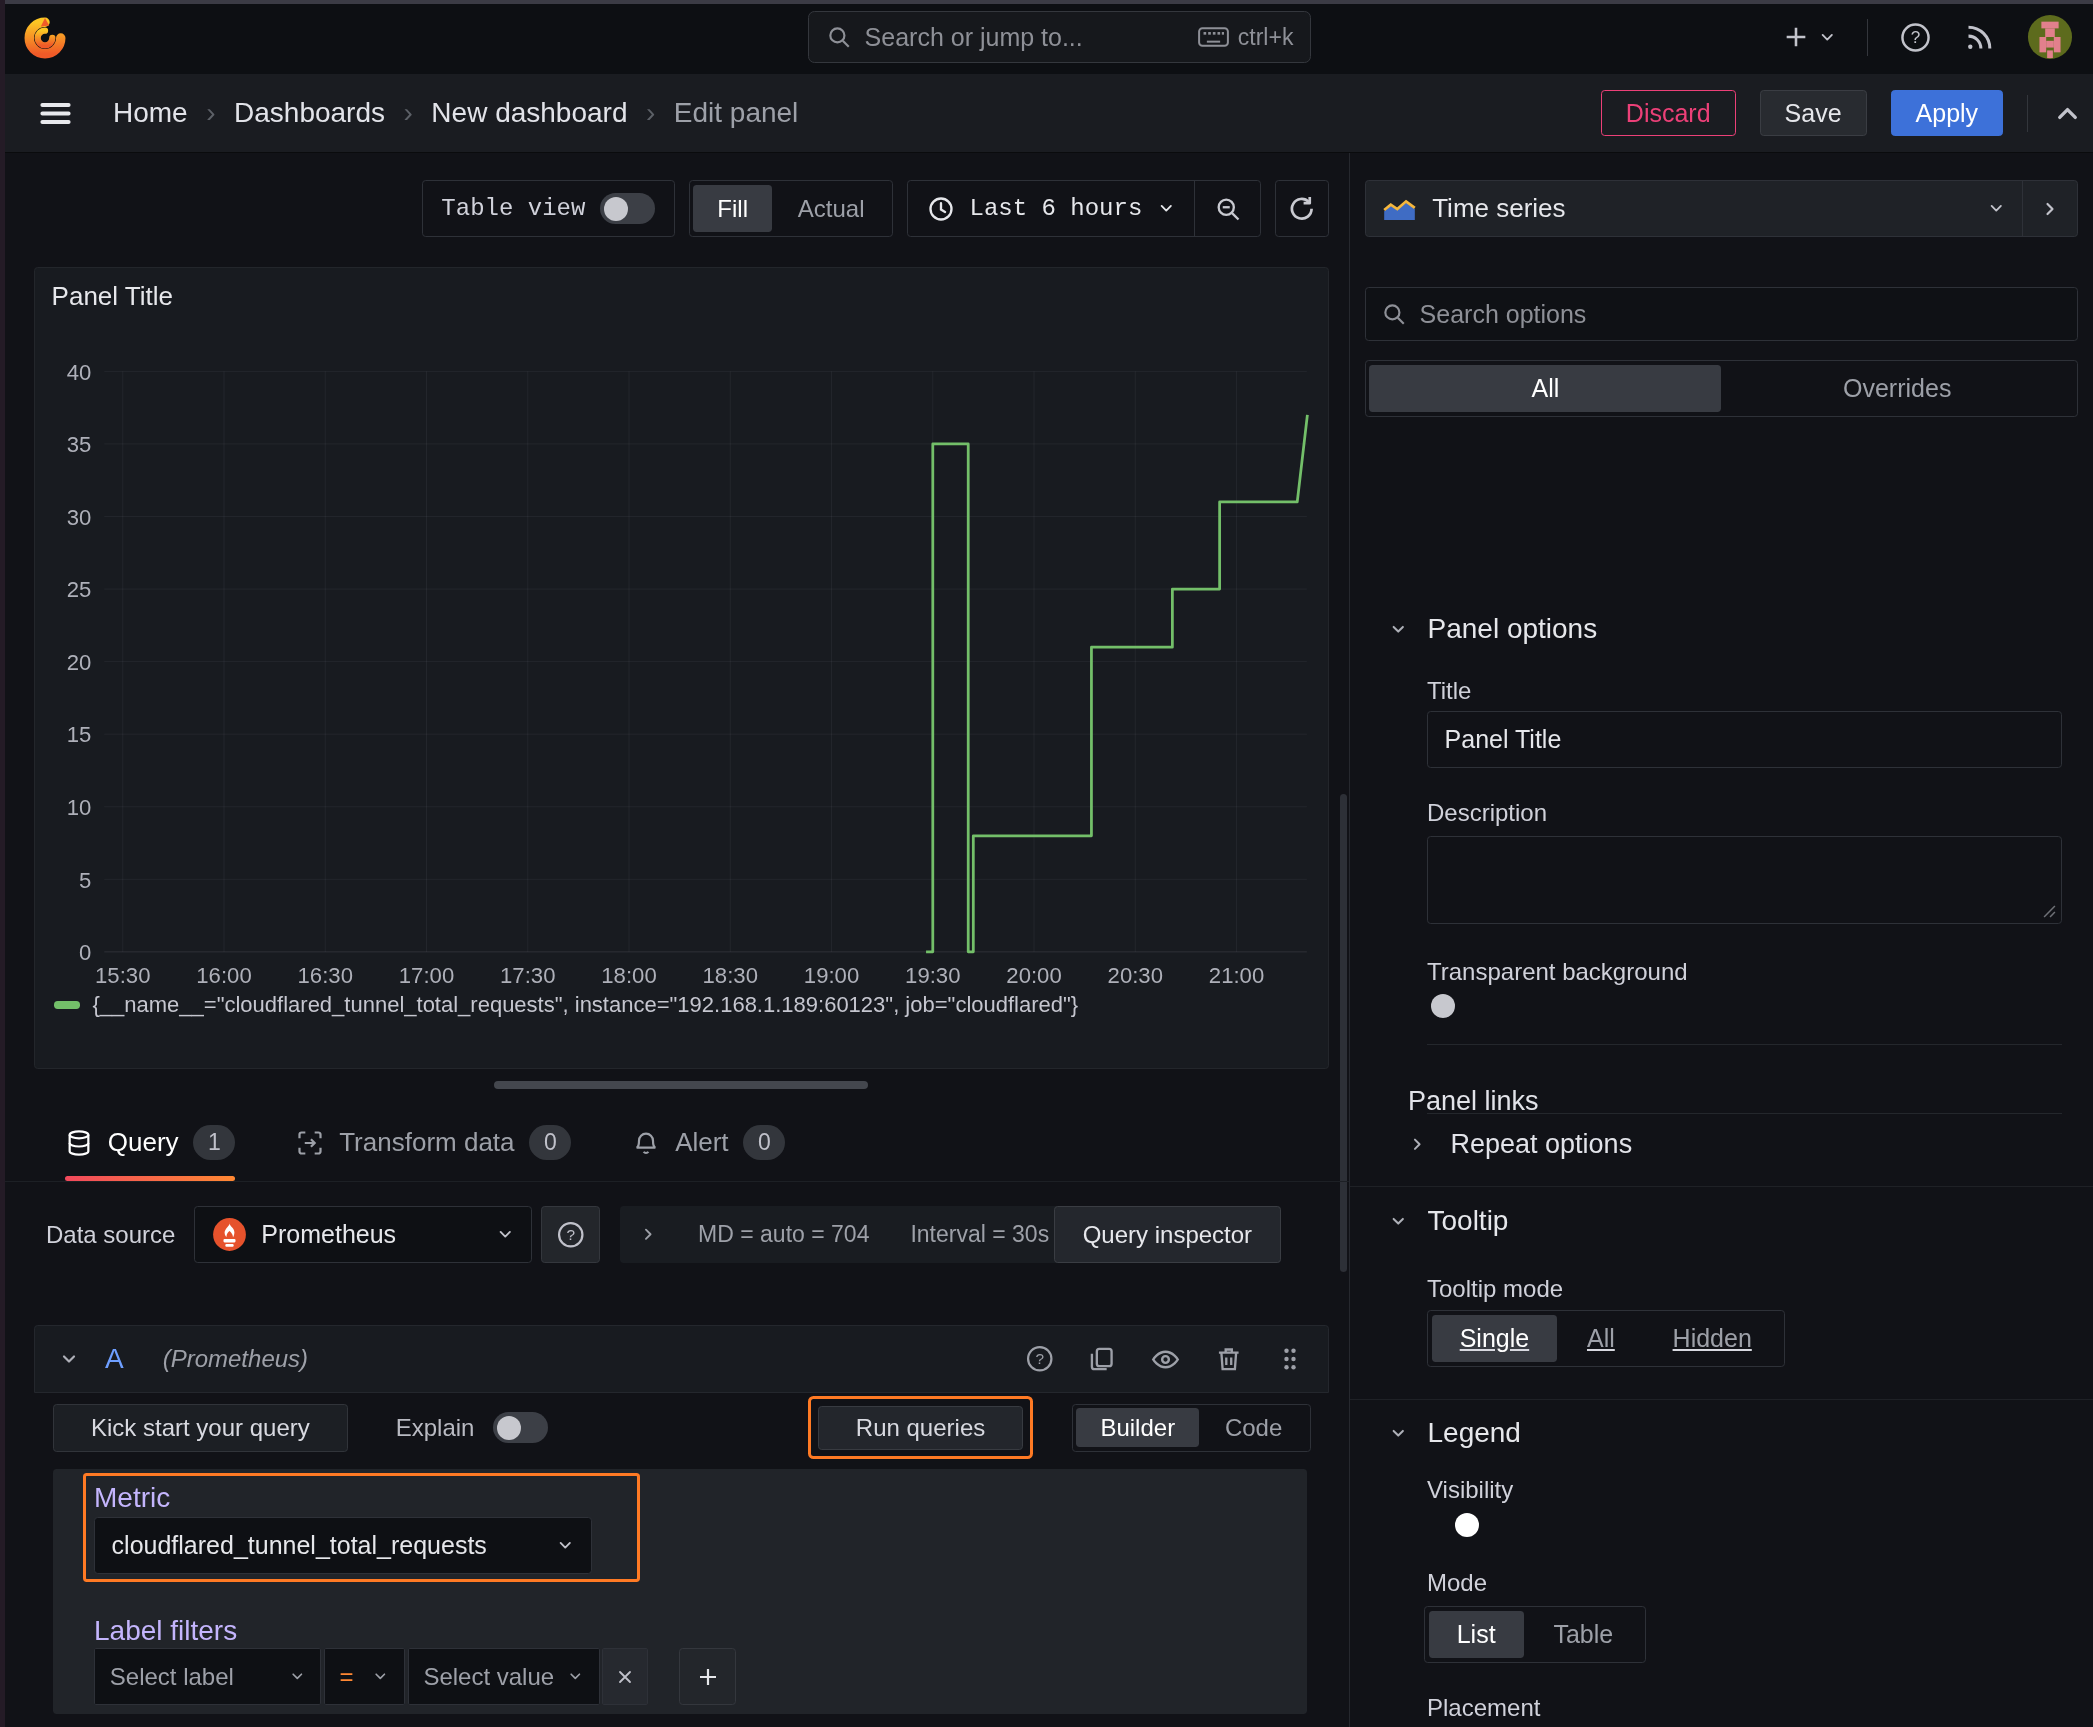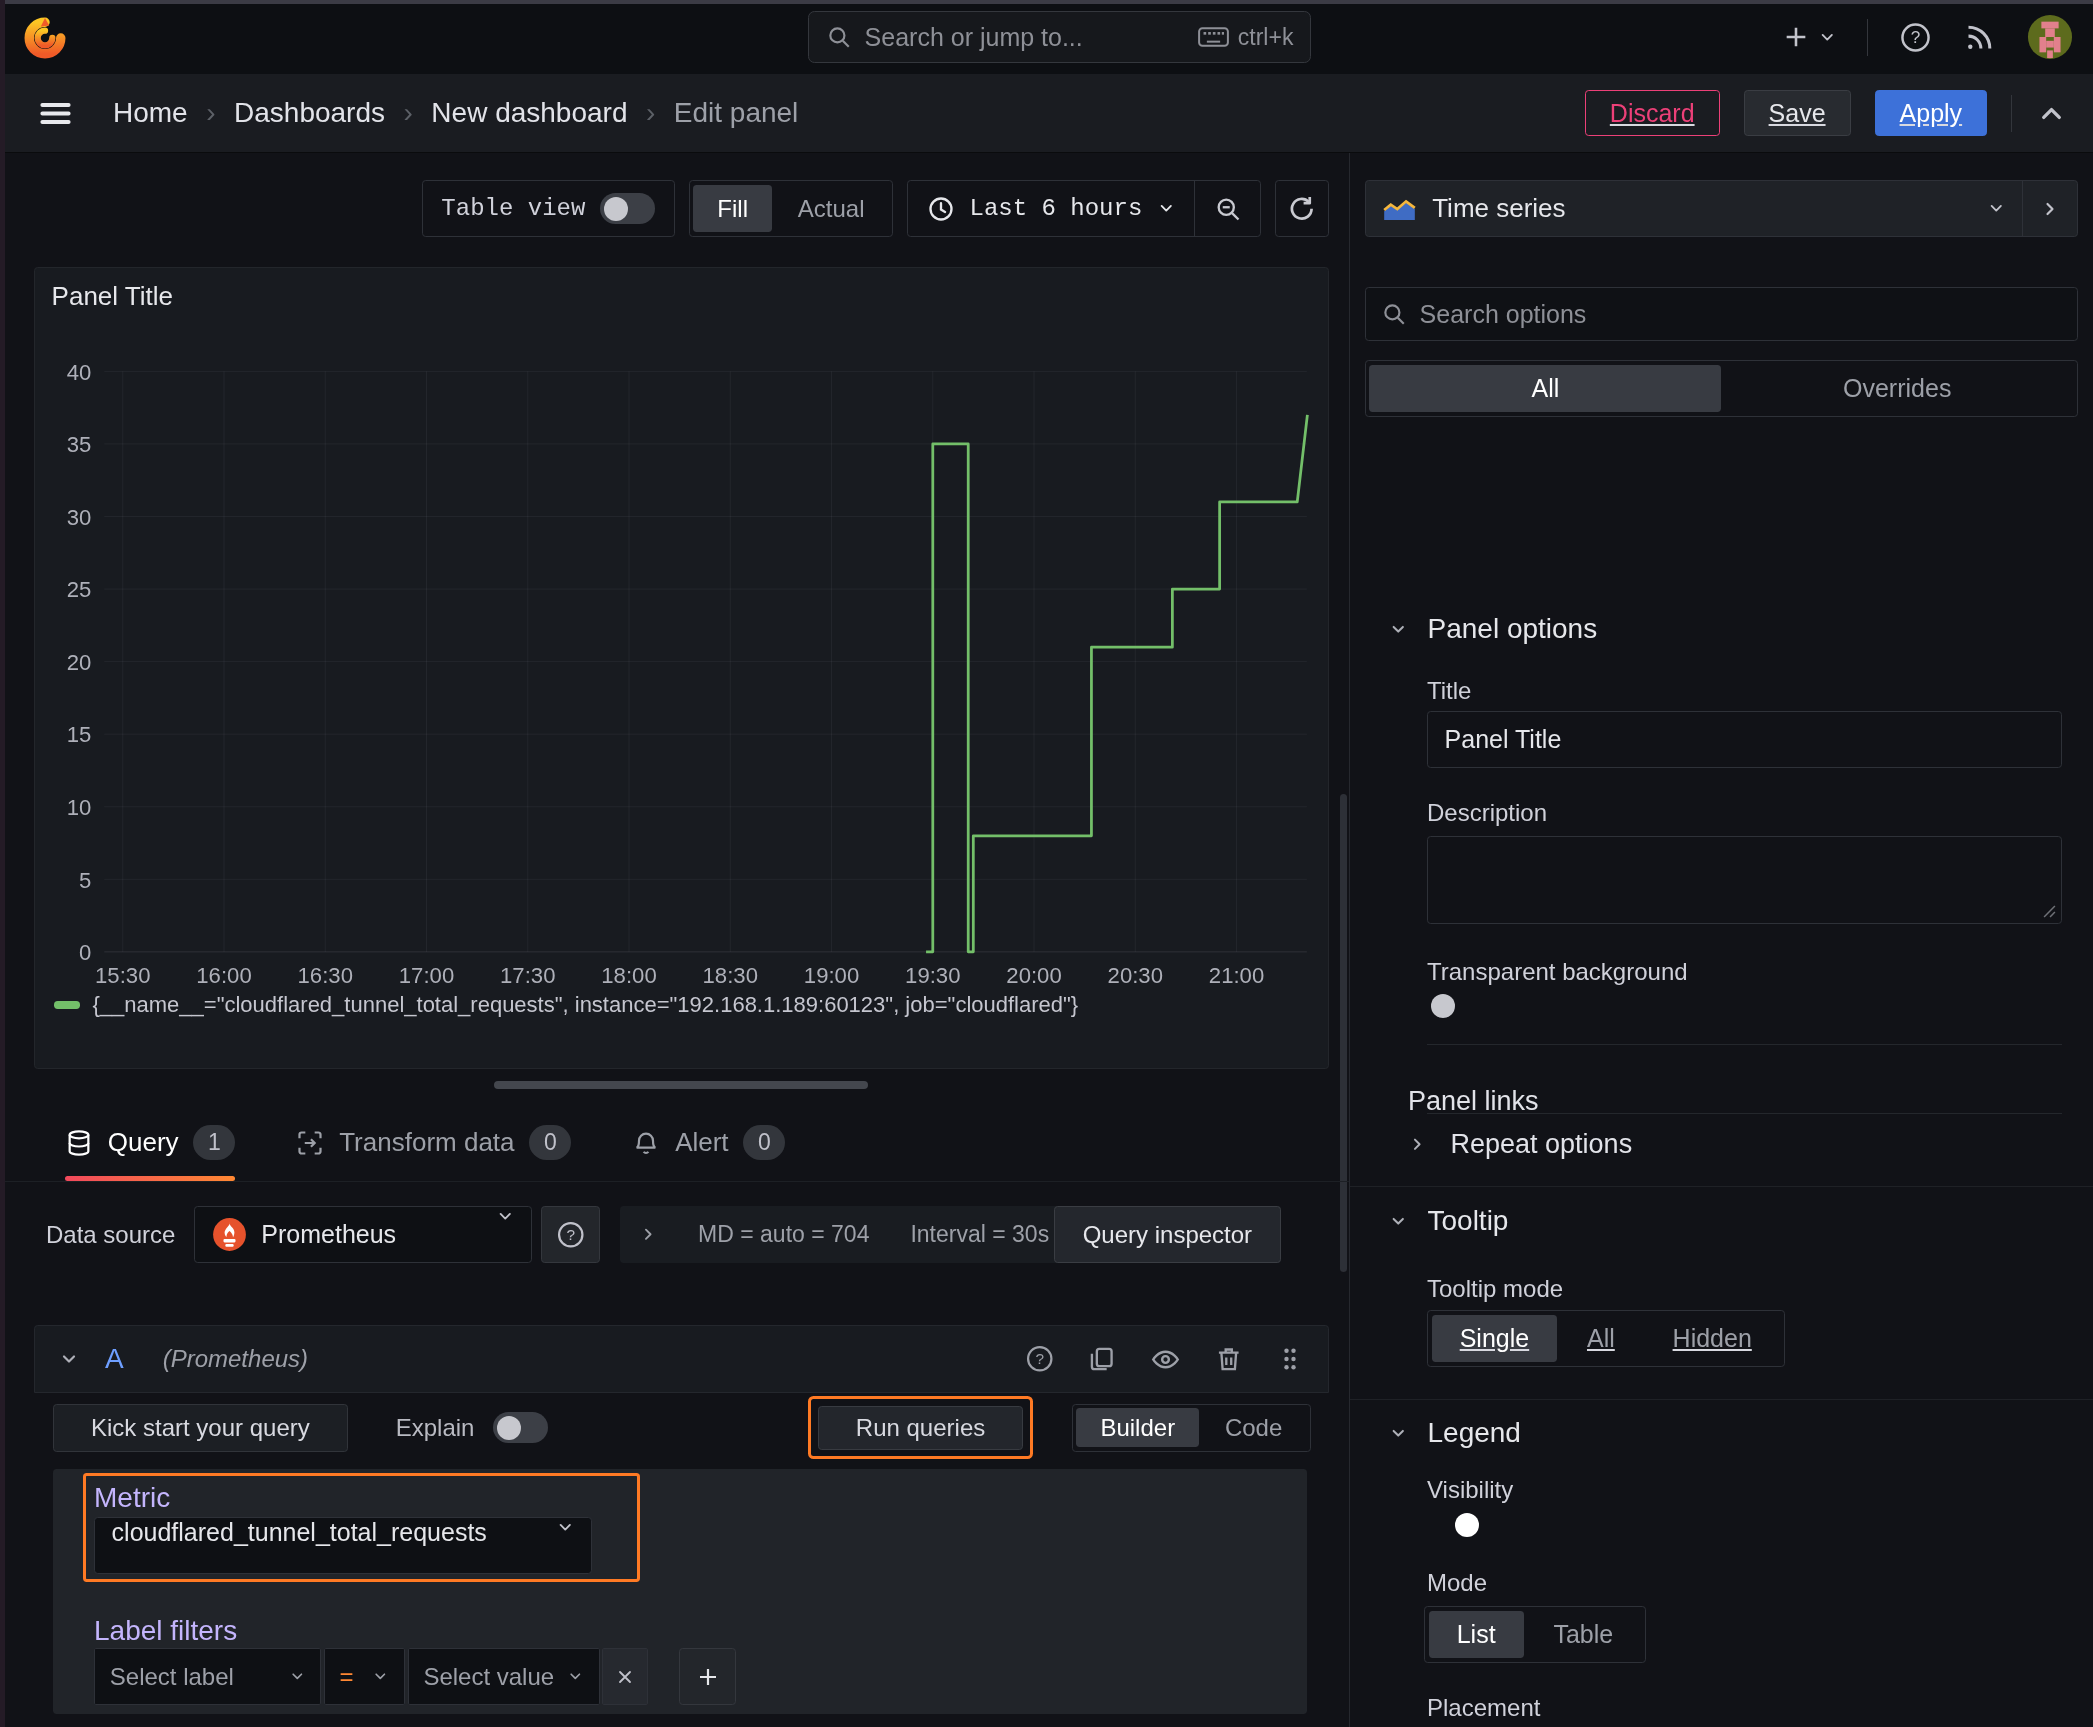--- a/index.html
+++ b/index.html
@@ -18,21 +18,21 @@
     color:#8e9097; font-size:25px; }
   .topicons { position:absolute; right:0; top:0; height:74px; display:flex; align-items:center; gap:31px; padding-right:20px; color:#c2c3cb; }
   .vdiv { width:0.9px; height:37px; background:#33363c; }
 
   
   .navbar { position:absolute; left:0; top:74px; width:2093px; height:79px; background:#1a1c21;
     border-bottom:0.9px solid #0a0b0d; display:flex; align-items:center; }
   .crumbs { display:flex; align-items:center; gap:18.5px; font-size:28px; margin-left:39px; color:#e2e3e9; }
   .crumb-sep { color:#5c6067; }
   .crumb-muted { color:#9da0a8; }
-  .nav-actions { margin-left:auto; display:flex; align-items:center; gap:24px; padding-right:26px;text-decoration:underline; }
+  .nav-actions { margin-left:auto; display:flex; align-items:center; gap:24px; padding-right:10px; }
 
   .btn { display:inline-flex; align-items:center; justify-content:center; border-radius:3.7px;
     font-size:25px; height:46px; padding:0 24px; cursor:default; white-space:nowrap; }
   .btn-danger { border:0.9px solid var(--pink); color:var(--pink); background:transparent; }
   .btn-sec  { background:#282b30; border:0.9px solid #3a3d43; color:#e6e7eb; }
   .btn-prim { background:var(--blue); color:#fff; border:0.9px solid var(--blue); }
 
   
   .mainpane { position:absolute; left:0; top:153px; width:1349px; height:1575px; }
   .sidebar  { position:absolute; left:1349px; top:153px; width:744px; height:1575px; border-left:0.9px solid #26282e; background:#111217; }
@@ -67,21 +67,21 @@
   .tab { position:relative; height:100%; display:flex; align-items:center; gap:14.8px; color:#9da0a8; }
   .tab.active { color:#fff; }
   .tab.active::after { content:""; position:absolute; left:0; right:0; bottom:0; height:5.5px; border-radius:2.8px;
     background:linear-gradient(90deg,#f2495c,#ff8833); }
   .badge { min-width:42px; height:35px; border-radius:17.5px; background:#33363c; color:#c0c1ca; font-size:23px;
     display:flex; align-items:center; justify-content:center; padding:0 13px; }
 
   
   .dsrow { position:absolute; left:0; top:1052px; width:1349px; height:59px; display:flex; align-items:center; }
   .dslabel { margin-left:46px; font-size:24px; color:#d0d1da; }
-  .select { display:flex; gap:1px; background:#0e1014; border:0.9px solid #2e3138;
+  .select { display:flex; align-items:center; gap:1px; background:#0e1014; border:0.9px solid #2e3138;
     border-radius:3.7px; height:57px; padding:0 16.6px; font-size:25px; color:#e6e7eb; }
   .iconbtn { display:flex; align-items:center; justify-content:center; height:57px; width:59px;
     background:#23262b; border:0.9px solid #34373d; border-radius:3.7px; color:#c0c1ca; }
   .dsstrip { position:relative; margin-left:20px; width:661px; height:57px; background:#191c21; border-radius:3.7px;
     display:flex; align-items:center; gap:41px; padding-left:18.5px; color:#9da0a8; font-size:23px; }
   .qibtn { position:absolute; right:0; top:0; height:57px; padding:0 28px; background:#24272d; border:0.9px solid #3a3d43;
     border-radius:3.7px; color:#e6e7eb; font-size:24px; display:flex; align-items:center; }
 
   
   .qheader { position:absolute; left:34px; top:1172px; width:1295px; height:68px; background:#181b20;

